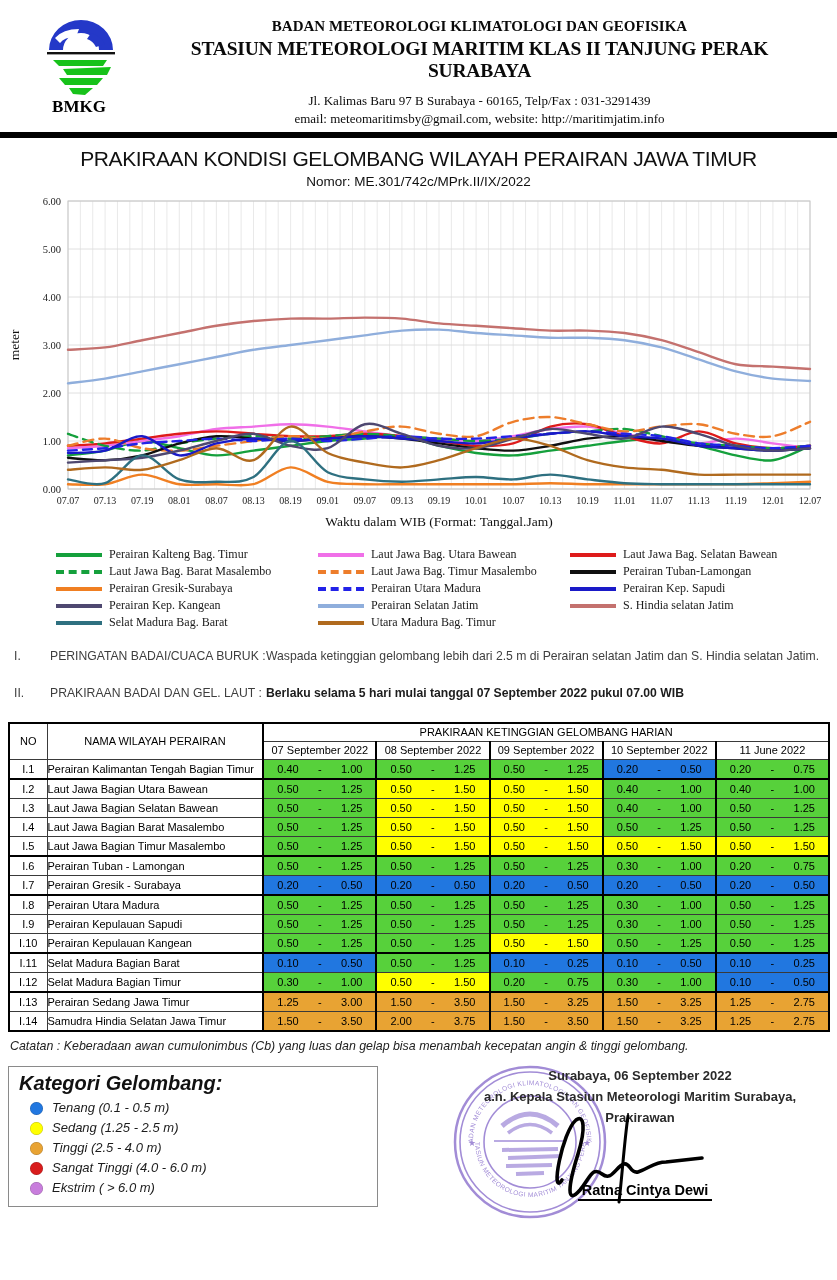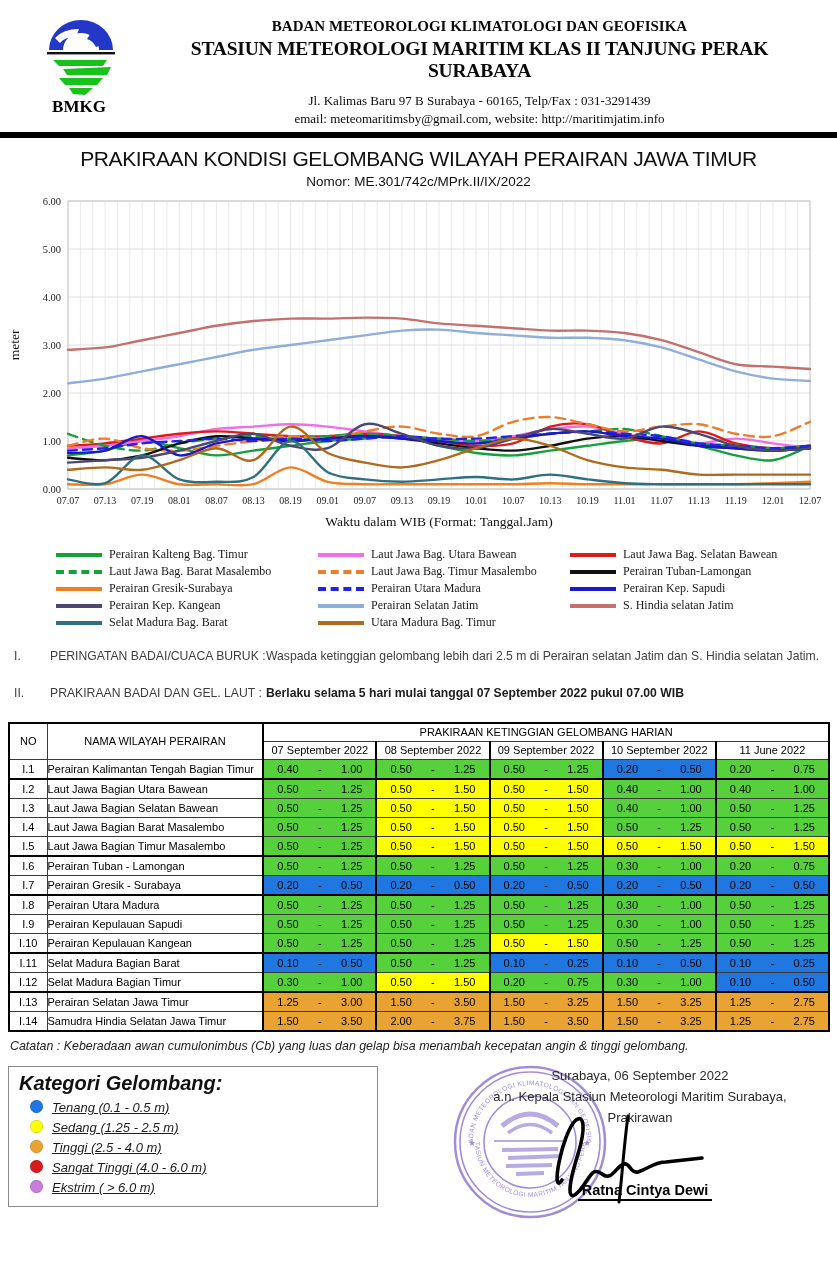--- a/index.html
+++ b/index.html
@@ -39,26 +39,26 @@
   td.no{text-align:center;}
   td.nama{padding-left:5px;text-align:left;}
   td.range{padding:0;}
   .range-inner{display:flex;justify-content:space-between;padding:0 13px;align-items:center;height:100%;}
   .thick-l{border-left:2px solid #000 !important;}
   tr.group-end td{border-bottom:2px solid #000 !important;}
   .catatan{font-style:italic;font-size:12.4px;margin:7px 0 0 10px;color:#222;}
   
   .kategori-box{width:348px;border:1px solid #8a8a8a;margin:13px 0 0 8px;padding:5px 10px 11px;}
   .kategori-title{font-style:italic;font-weight:bold;font-size:20px;color:#111;}
-  .kategori-item{display:flex;align-items:flex-start;font-style:italic;font-size:13px;margin-top:5px;color:#1c1c1c;text-decoration:underline;}
+  .kategori-item{display:flex;align-items:flex-end;font-style:italic;font-size:13px;margin-top:5px;color:#1c1c1c;}
   .kategori-bullet{width:13px;height:13px;border-radius:50%;margin:0 9px 0 11px;flex:none;box-shadow:0 0 0 .5px rgba(0,0,0,.25) inset;}
   
   .signature-block{position:absolute;left:0;top:1050px;width:837px;height:225px;}
   .stamp{position:absolute;left:450px;top:12px;opacity:.82;}
-  .sig-text{position:absolute;left:460px;top:16px;width:360px;text-align:center;font-size:13px;color:#2a2a2a;line-height:1.6;}
+  .sig-text{position:absolute;left:460px;top:16px;width:360px;text-align:center;font-size:13px;color:#2a2a2a;line-height:1.6;font-weight:bold;}
   .sig-svg{position:absolute;left:532px;top:52px;}
   .sig-name{position:absolute;left:505px;top:132px;width:280px;text-align:center;font-weight:bold;font-size:14.5px;color:#000;}
   .sig-name span{border-bottom:2px solid #000;padding:0 4px 1px;}
 </style>
 </head>
 <body>
 
 <div class="letterhead">
   <div class="logo-wrap">
     <svg width="92" height="108" viewBox="0 0 92 108">
@@ -766,21 +766,21 @@
         <td class="range thick-l" style="background: rgb(33, 119, 224);">
           <div class="range-inner">
             <span>0.10</span>
             <span>-</span>
             <span>0.50</span>
           </div>
         </td>
       </tr>
       <tr>
         <td class="no">I.13</td>
-        <td class="nama">Perairan Selatan Jawa Timur</td>
+        <td class="nama">Perairan Sedang Jawa Timur</td>
         <td class="range thick-l" style="background: rgb(232, 163, 51);">
           <div class="range-inner">
             <span>1.25</span>
             <span>-</span>
             <span>3.00</span>
           </div>
         </td>
         <td class="range thick-l" style="background: rgb(232, 163, 51);">
           <div class="range-inner">
             <span>1.50</span>

